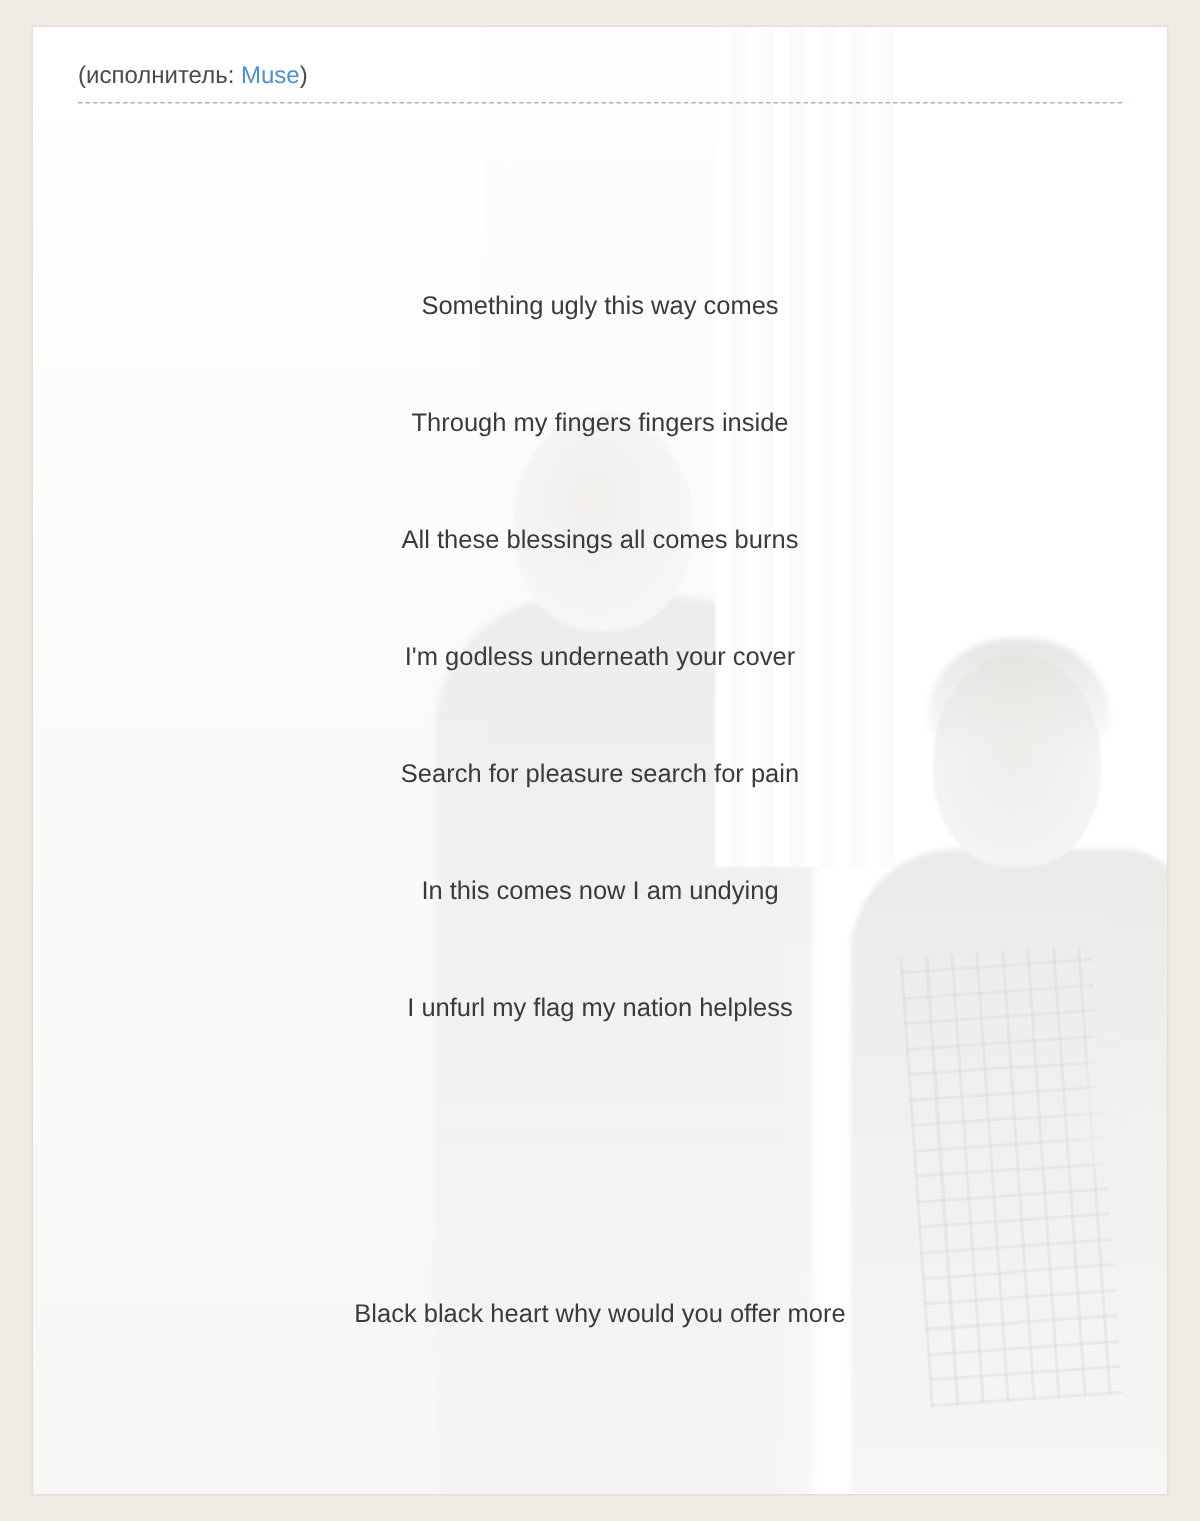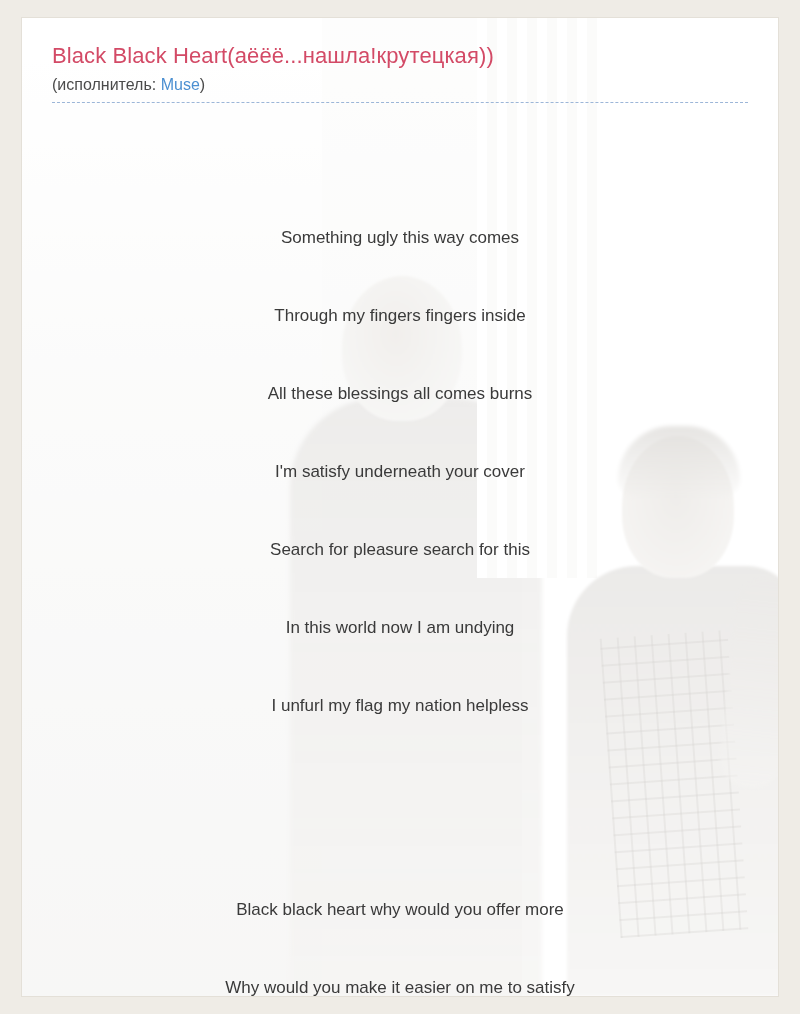--- a/index.html
+++ b/index.html
@@ -183,40 +183,38 @@
       <div class="fig2-body"></div>
       <div class="fig2-plaid"></div>
       <div class="fig2-arm"></div>
       <div class="fig2-head"></div>
       <div class="fig2-hair"></div>
       <div class="veil"></div>
     </div>
 
     <div class="content">
 
-      <h1 class="song-title">Black Black Heart(аёёё...нашла!крутецкая))</h1>
 
       <div class="artist-line">
         <span>(исполнитель:</span>
         <a class="artist-link" href="#">Muse</a><span>)</span>
       </div>
 
       <div class="lyrics">
         <p class="verse">
           <span class="line">Something ugly this way comes</span>
           <span class="line">Through my fingers fingers inside</span>
           <span class="line">All these blessings all comes burns</span>
-          <span class="line">I'm satisfy underneath your cover</span>
-          <span class="line">Search for pleasure search for this</span>
-          <span class="line">In this world now I am undying</span>
+          <span class="line">I'm godless underneath your cover</span>
+          <span class="line">Search for pleasure search for pain</span>
+          <span class="line">In this comes now I am undying</span>
           <span class="line">I unfurl my flag my nation helpless</span>
         </p>
         <p class="verse">
           <span class="line">Black black heart why would you offer more</span>
-          <span class="line">Why would you make it easier on me to satisfy</span>
           
           
           
         </p>
         
         
         
       </div>
 
     </div>

